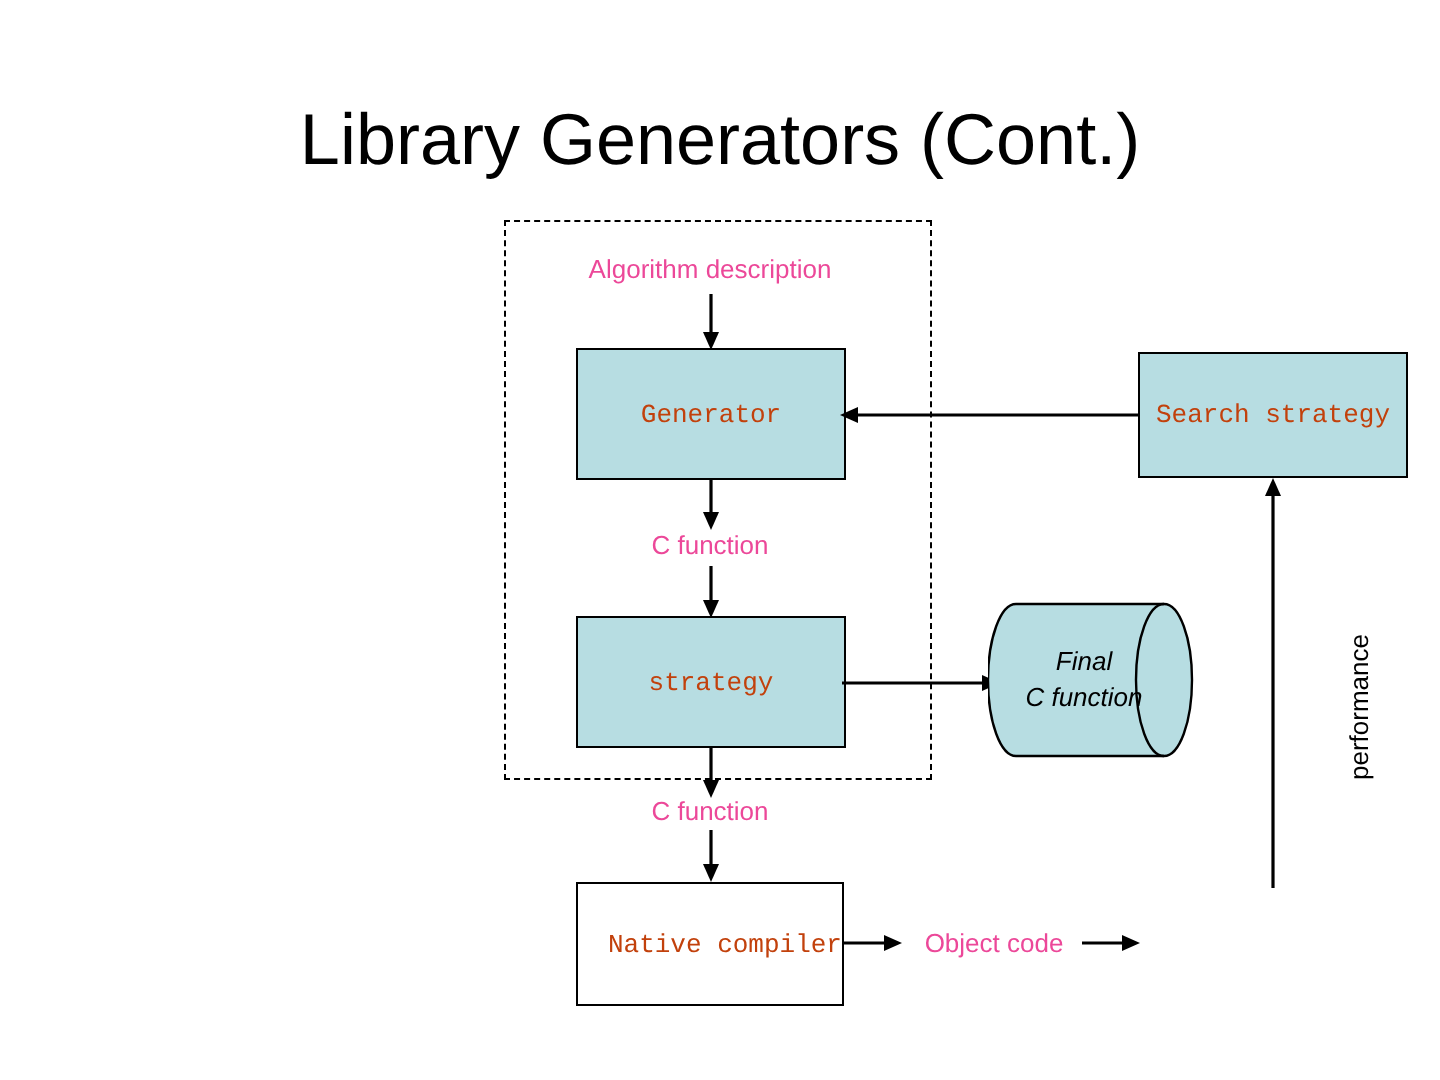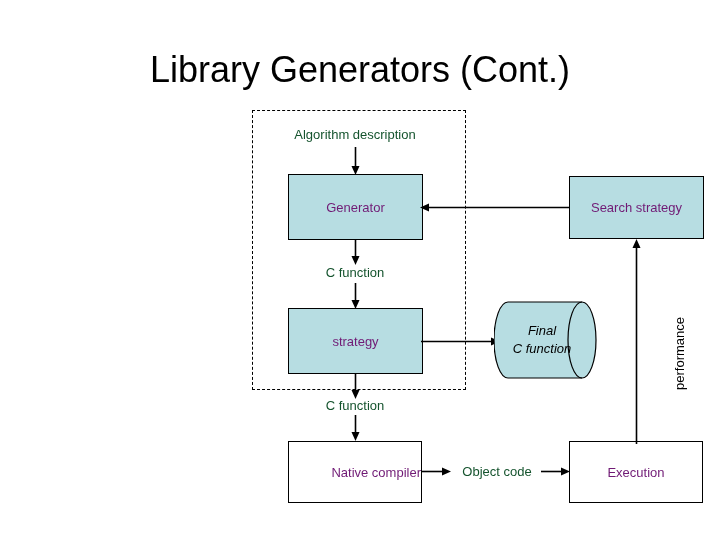--- a/index.html
+++ b/index.html
@@ -46,30 +46,31 @@
   .node {
     position: absolute;
     box-sizing: border-box;
     border: 1px solid #000000;
     display: flex;
     align-items: center;
     justify-content: center;
     text-align: center;
     font-size: 13px;
     line-height: 17px;
-    color: #701a75;
+    color: #c2410c;
+    font-family: Liberation Mono, monospace;
   }
   .node.filled { background: #b7dde2; }
   .node.plain  { background: #ffffff; }
 
   .label {
     position: absolute;
     font-size: 13px;
     line-height: 16px;
-    color: #14532d;
+    color: #ec4899;
     white-space: nowrap;
     text-align: center;
   }
   .label.centered {
     transform: translateX(-50%);
   }
 
   .vlabel {
     position: absolute;
     font-size: 13px;
@@ -207,23 +208,20 @@
 
   <div class="label centered" style="left:497px; top:464px;">Object code</div>
 
   <div class="conn" style="left:541px; top:464px;">
     <svg width="30" height="16" viewBox="0 0 30 16">
       <line x1="0" y1="7.5" x2="23" y2="7.5" stroke="#000" stroke-width="1.6"></line>
       <polygon points="29,7.5 20,3.5 20,11.5" fill="#000"></polygon>
     </svg>
   </div>
 
-  <div class="node plain" style="left:569px; top:441px; width:134px; height:62px;">
-    <span>Execution</span>
-  </div>
 
   <div class="conn" style="left:629px; top:236px;">
     <svg width="16" height="208" viewBox="0 0 16 208">
       <line x1="7.5" y1="208" x2="7.5" y2="9" stroke="#000" stroke-width="1.6"></line>
       <polygon points="7.5,3 3.5,12 11.5,12" fill="#000"></polygon>
     </svg>
   </div>
 
   <div class="vlabel" style="left:672px; top:390px;">performance</div>
 

